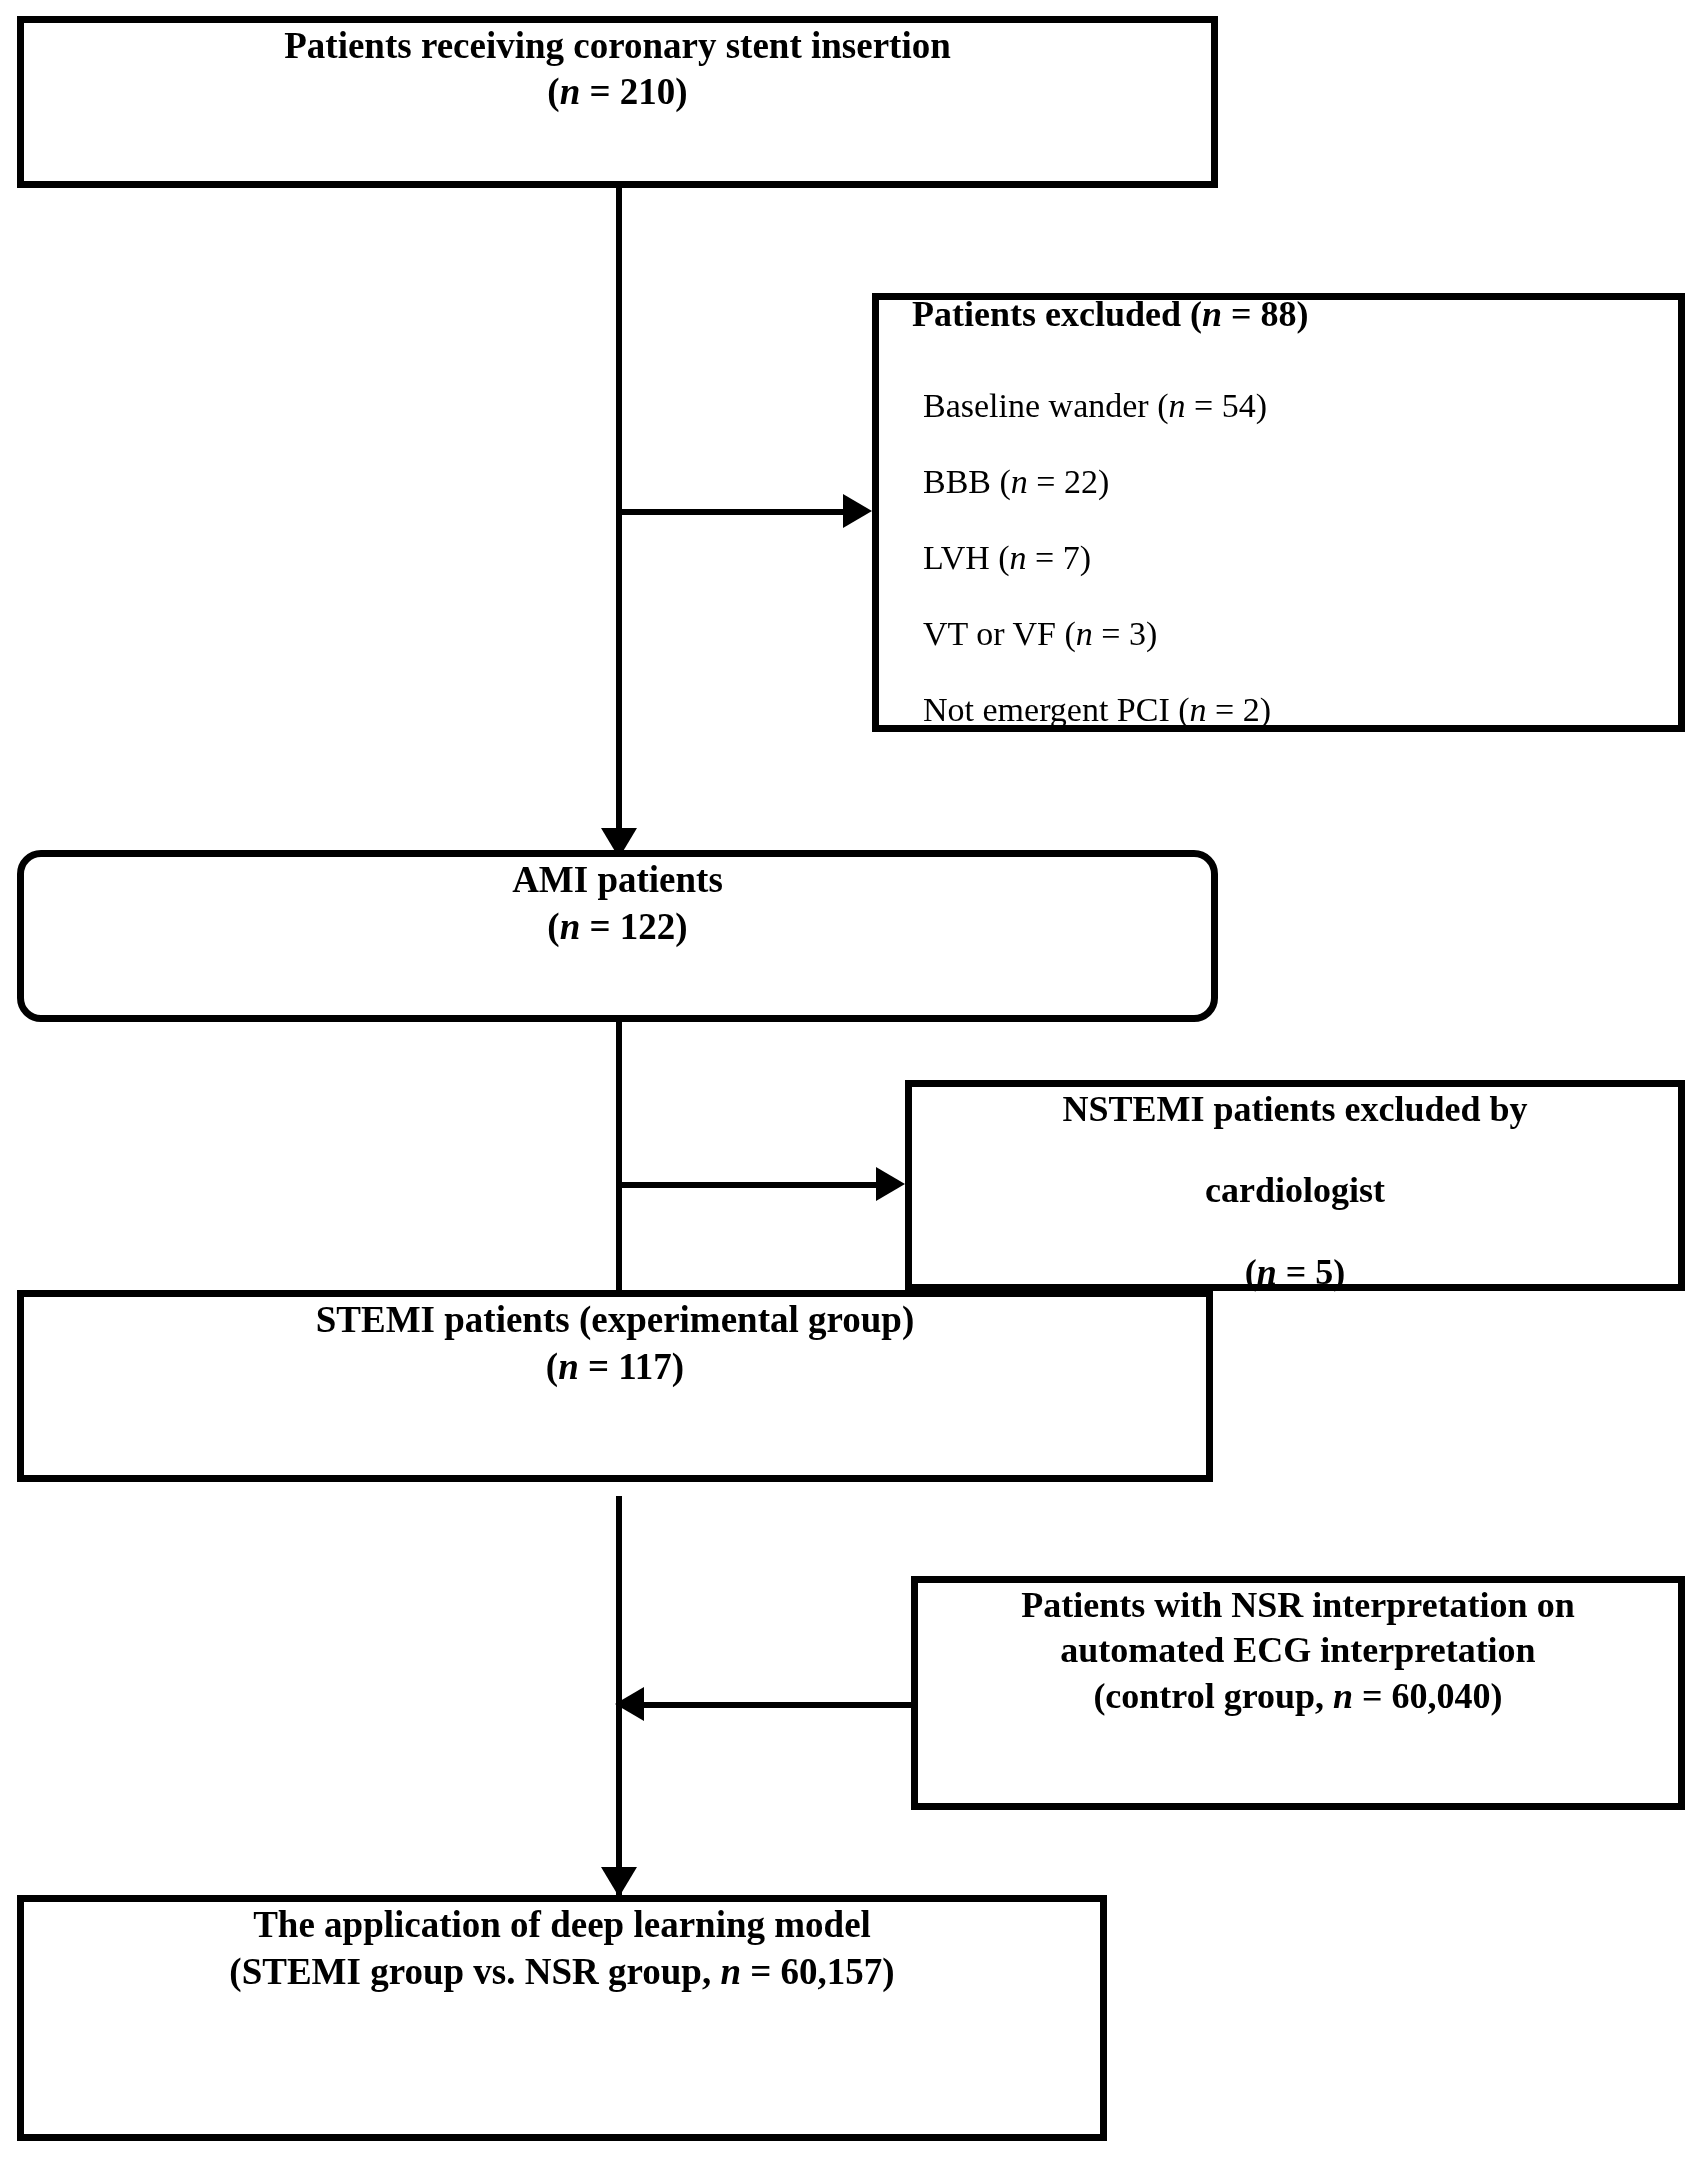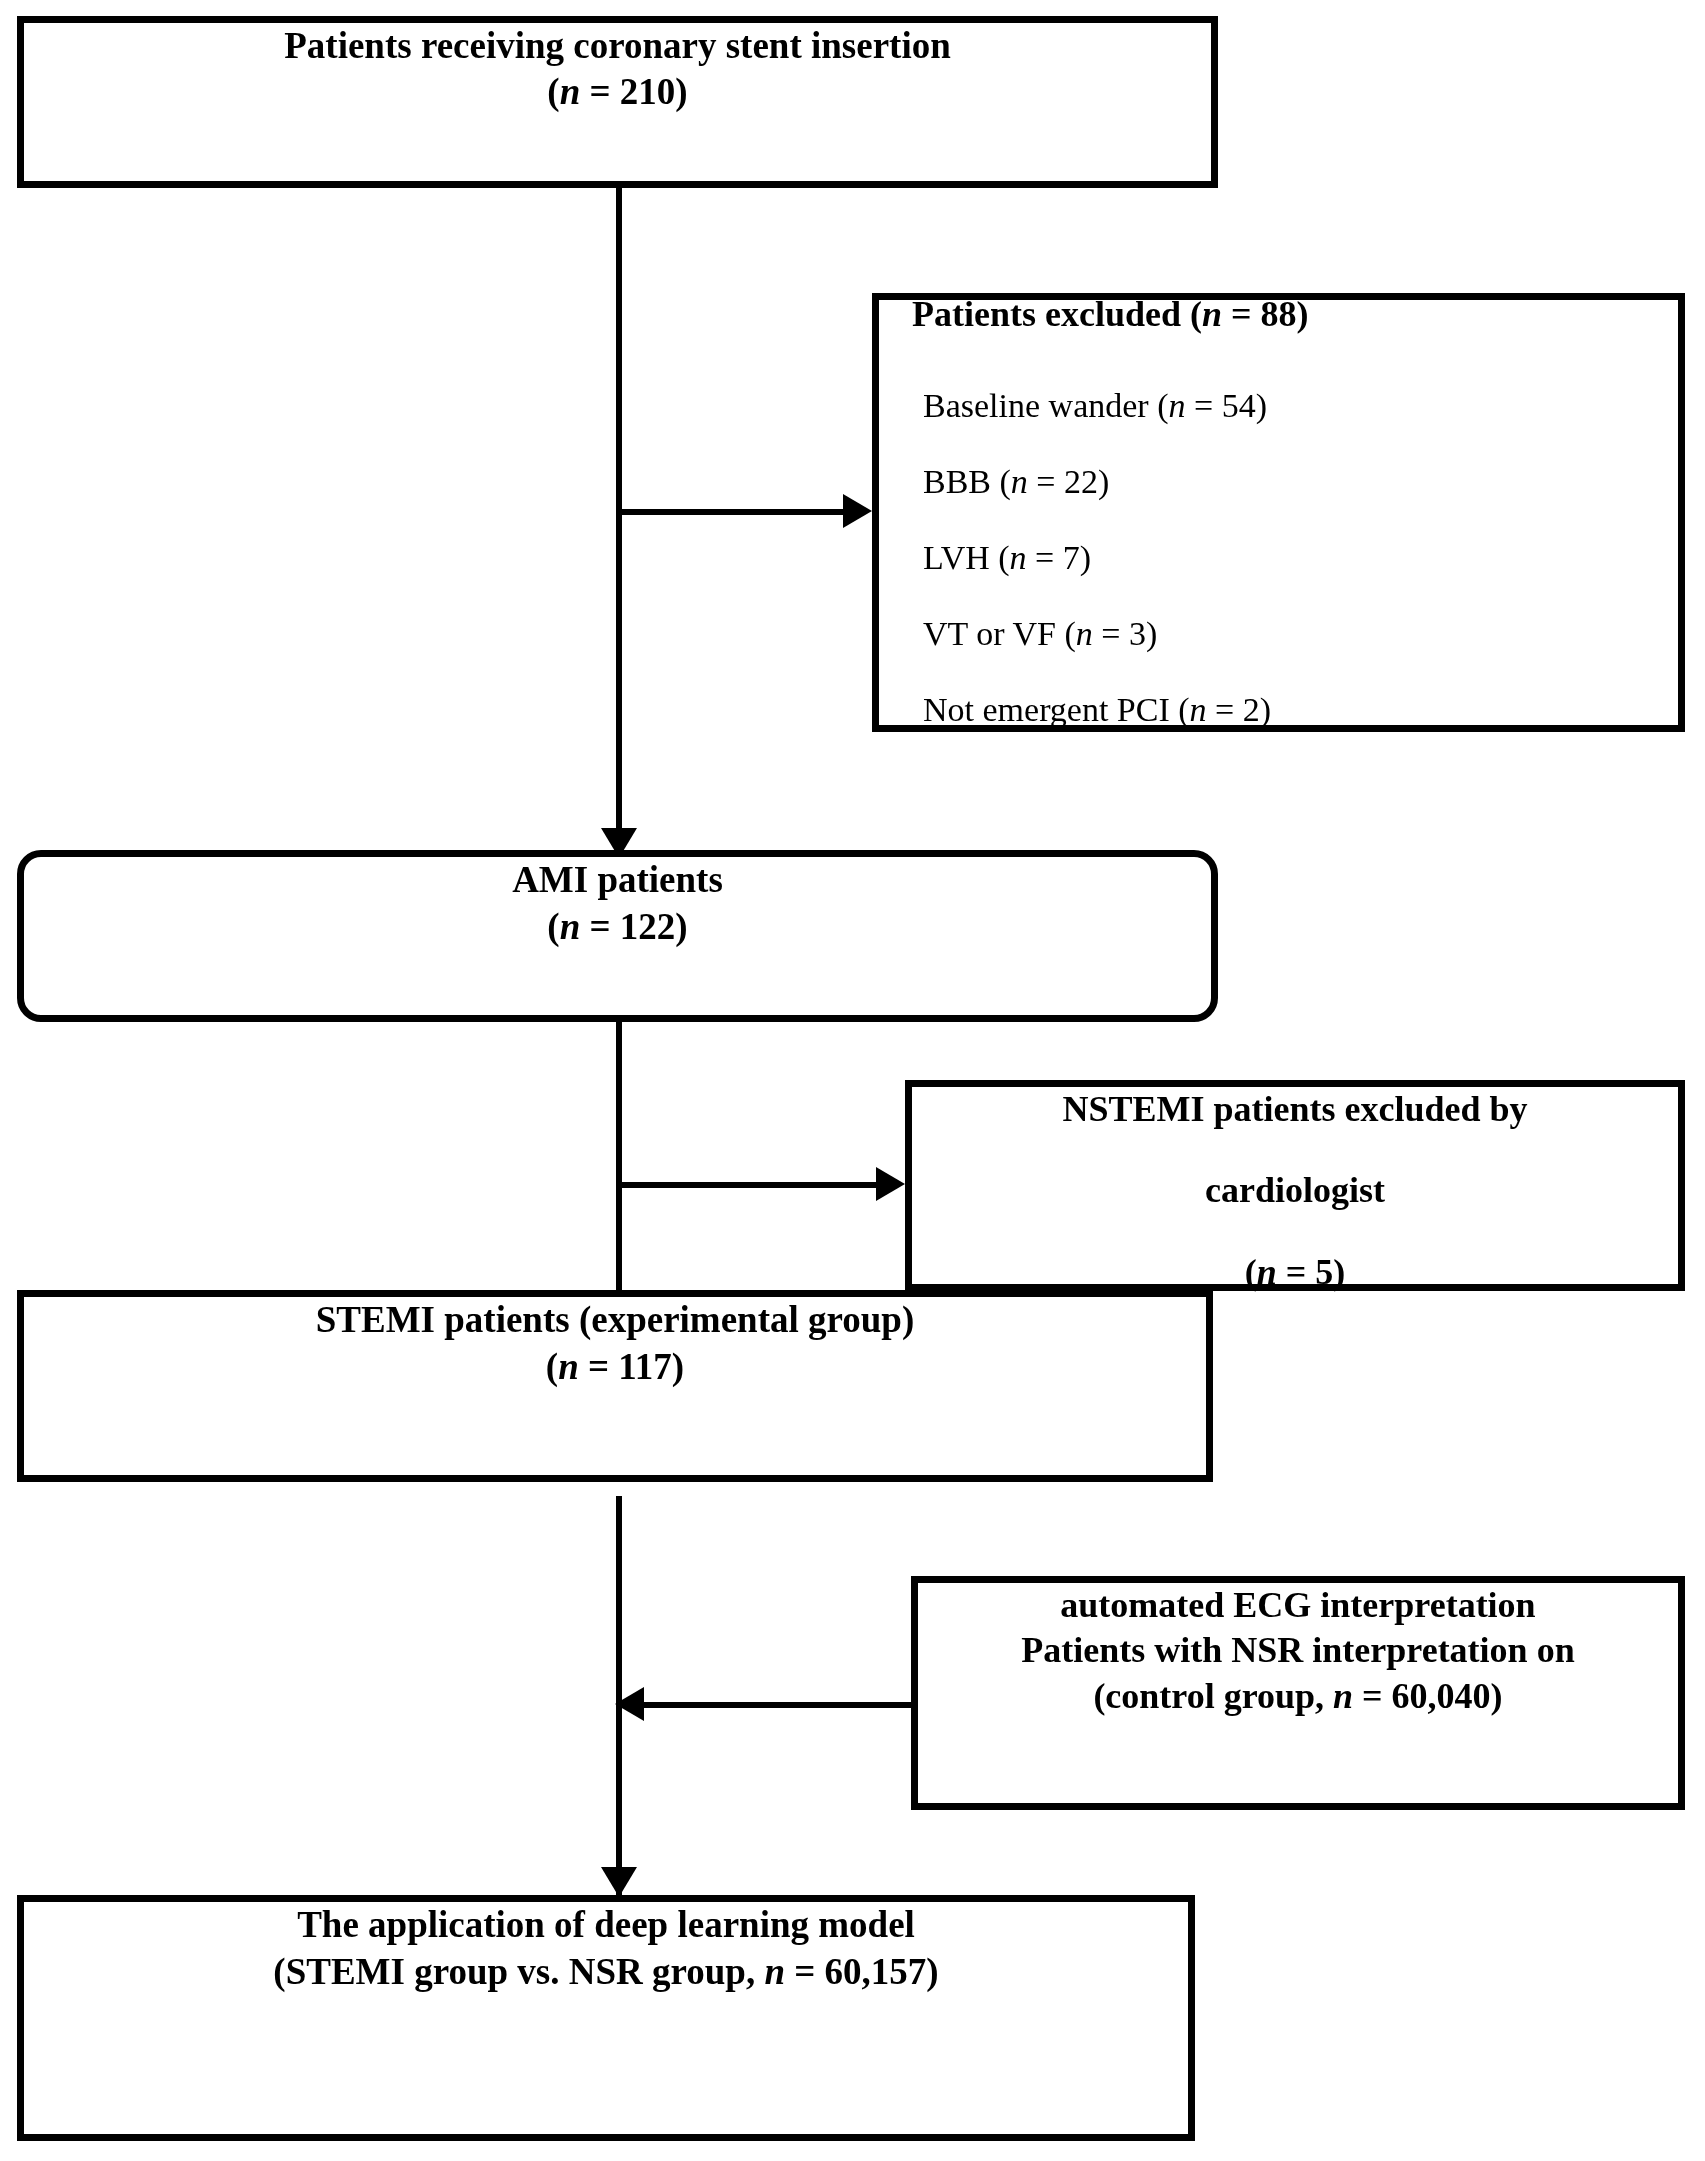--- a/index.html
+++ b/index.html
@@ -140,24 +140,24 @@
     <span class="line bold t-46">cardiologist</span>
     <span class="line bold t-46"><span>(</span><em class="n">n</em><span> = 5)</span></span>
   </div>
 
   <div class="box centered" style="left:17px; top:1290px; width:1196px; height:192px;">
     <span class="line bold t-48">STEMI patients (experimental group)</span>
     <span class="line bold t-48"><span>(</span><em class="n">n</em><span> = 117)</span></span>
   </div>
 
   <div class="box centered" style="left:911px; top:1576px; width:774px; height:234px;">
+    <span class="line bold t-46">Patients with NSR interpretation on</span>
     <span class="line bold t-46">automated ECG interpretation</span>
-    <span class="line bold t-46">Patients with NSR interpretation on</span>
     <span class="line bold t-46"><span>(control group,  </span><em class="n">n</em><span> = 60,040)</span></span>
   </div>
 
-  <div class="box centered" style="left:17px; top:1895px; width:1178px; height:246px;">
+  <div class="box centered" style="left:17px; top:1895px; width:1090px; height:246px;">
     <span class="line bold t-48">The application of deep learning model</span>
     <span class="line bold t-48"><span>(STEMI group  vs.  NSR group, </span><em class="n">n</em><span> = 60,157)</span></span>
   </div>
 
 </div>
 
 
 </body></html>

